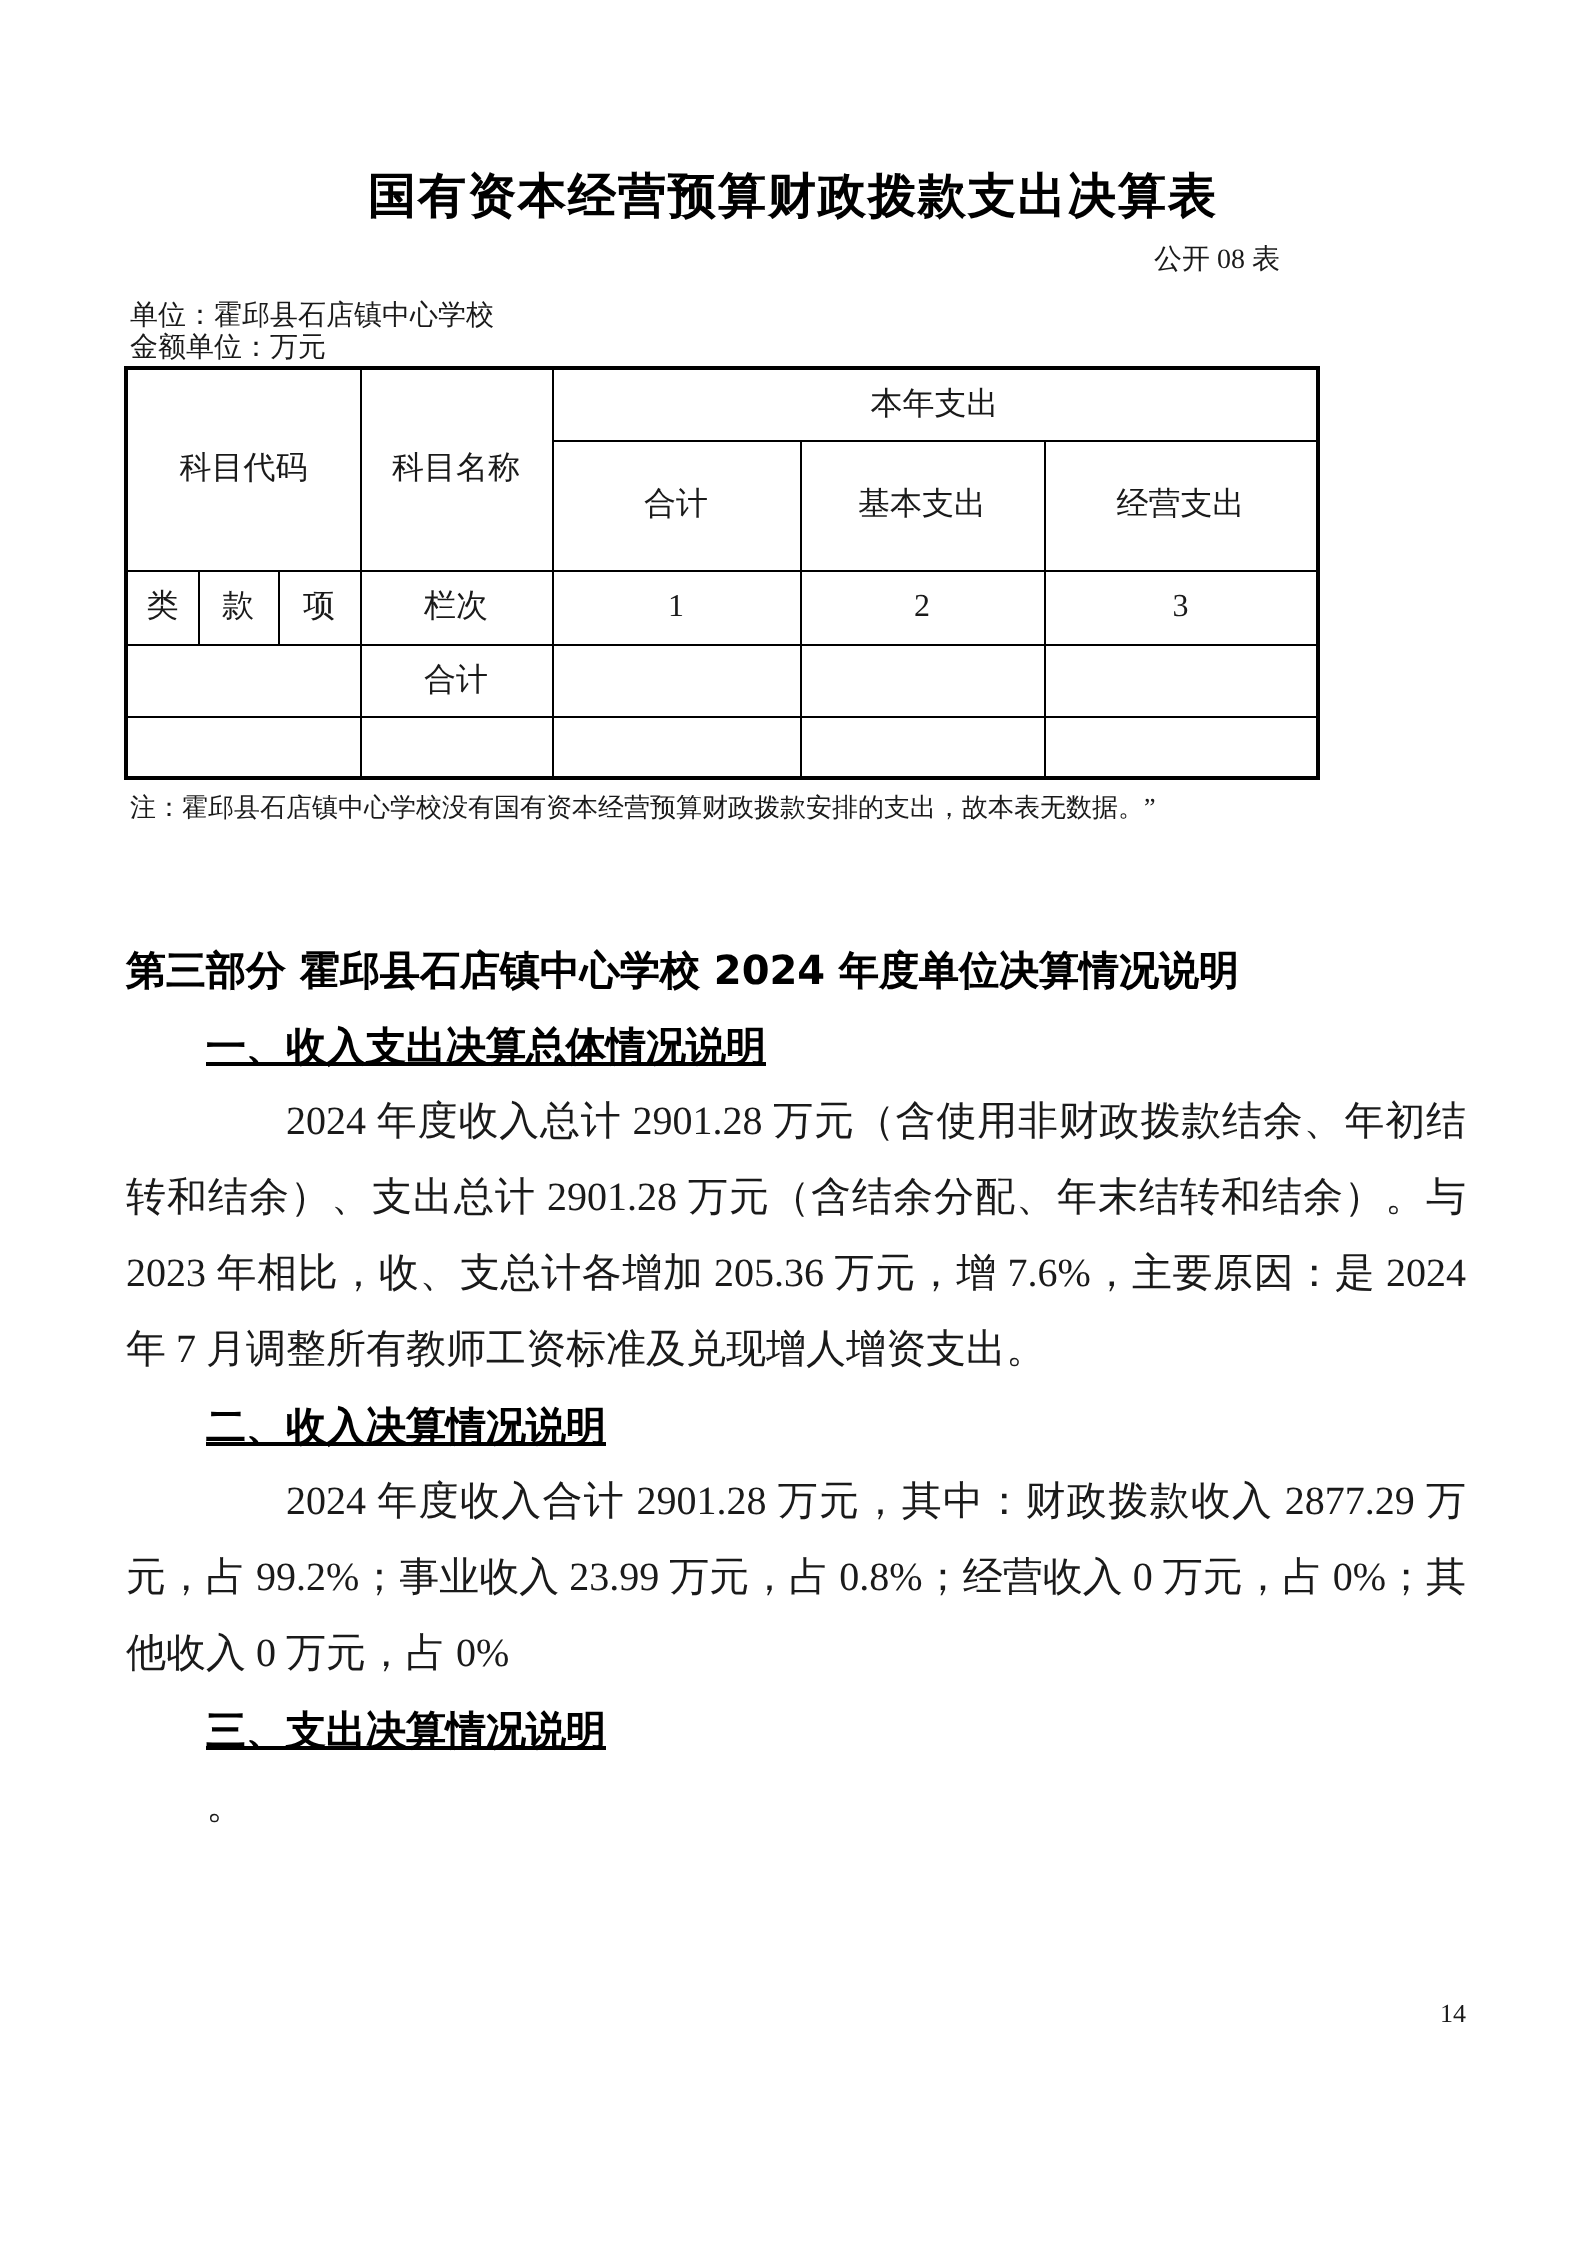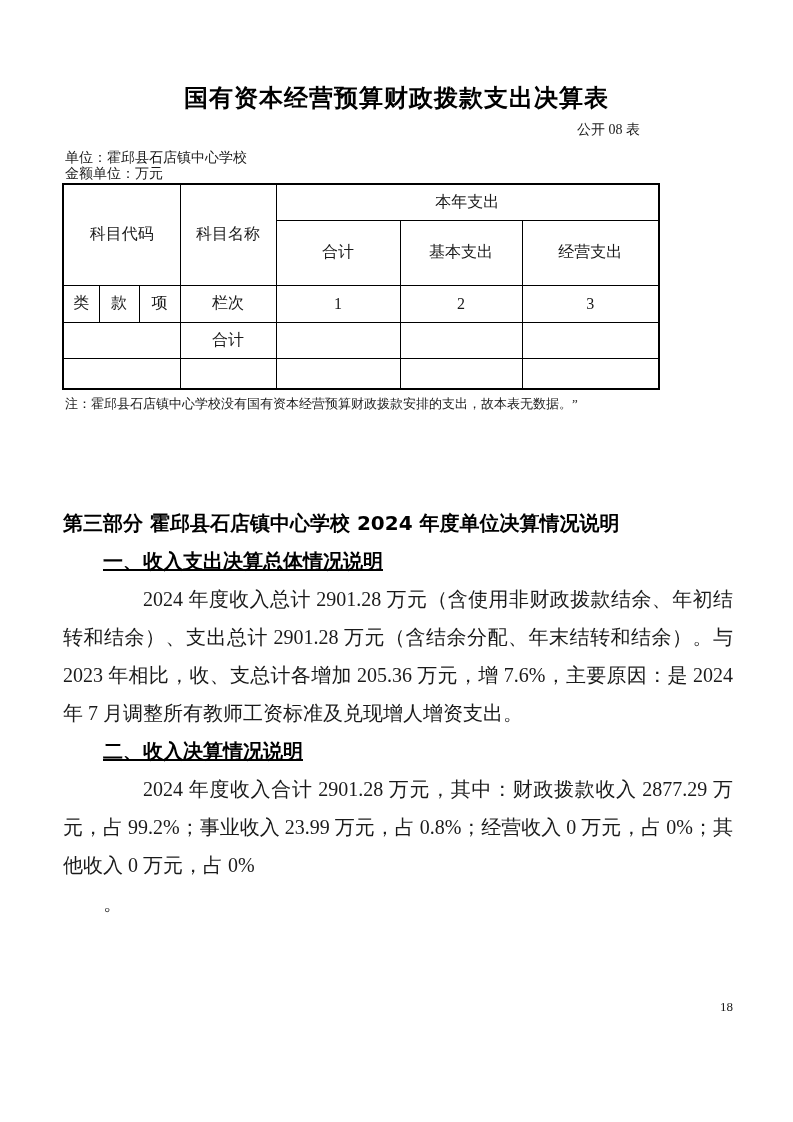--- a/index.html
+++ b/index.html
@@ -63,21 +63,20 @@
     top: 466px; left: 63px; width: 670px;
     font-size: 20px;
     line-height: 38px;
   }
   .narrative h2 {
     font-family: "DejaVu Sans", "Liberation Sans", sans-serif;
     font-size: 20px;
     font-weight: bold;
     line-height: 38px;
     color: #000;
-    margin-top: 38px;
   }
   .narrative h3 {
     font-family: "DejaVu Sans", "Liberation Sans", sans-serif;
     font-size: 20px;
     font-weight: bold;
     line-height: 38px;
     margin-left: 40px;
     color: #000;
     text-decoration: underline;
   }
@@ -155,16 +154,17 @@
 </table>
 
 <div class="note-line">注：霍邱县石店镇中心学校没有国有资本经营预算财政拨款安排的支出，故本表无数据。”</div>
 
 <div class="narrative">
   <h2>第三部分 霍邱县石店镇中心学校 2024 年度单位决算情况说明</h2>
   <h3>一、收入支出决算总体情况说明</h3>
   <p>2024 年度收入总计 2901.28 万元（含使用非财政拨款结余、年初结转和结余）、支出总计 2901.28 万元（含结余分配、年末结转和结余）。与 2023 年相比，收、支总计各增加 205.36 万元，增 7.6%，主要原因：是 2024 年 7 月调整所有教师工资标准及兑现增人增资支出。</p>
   <h3>二、收入决算情况说明</h3>
   <p>2024 年度收入合计 2901.28 万元，其中：财政拨款收入 2877.29 万元，占 99.2%；事业收入 23.99 万元，占 0.8%；经营收入 0 万元，占 0%；其他收入 0 万元，占 0%</p>
+  <h3>三、支出决算情况说明</h3>
   <p class="trailing">。</p>
 </div>
 
-<div class="page-number">18</div>
+<div class="page-number">14</div>
 
 </body></html>

